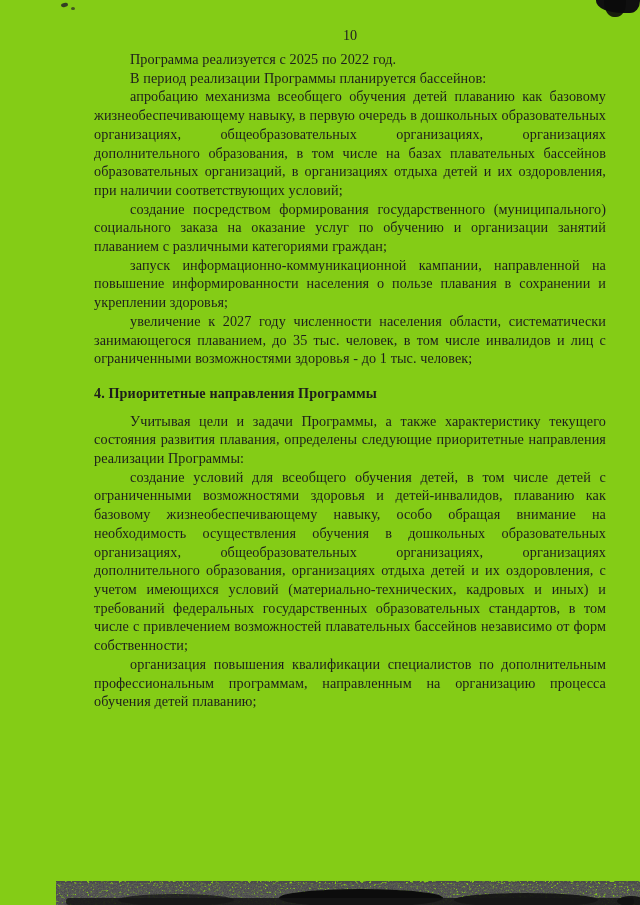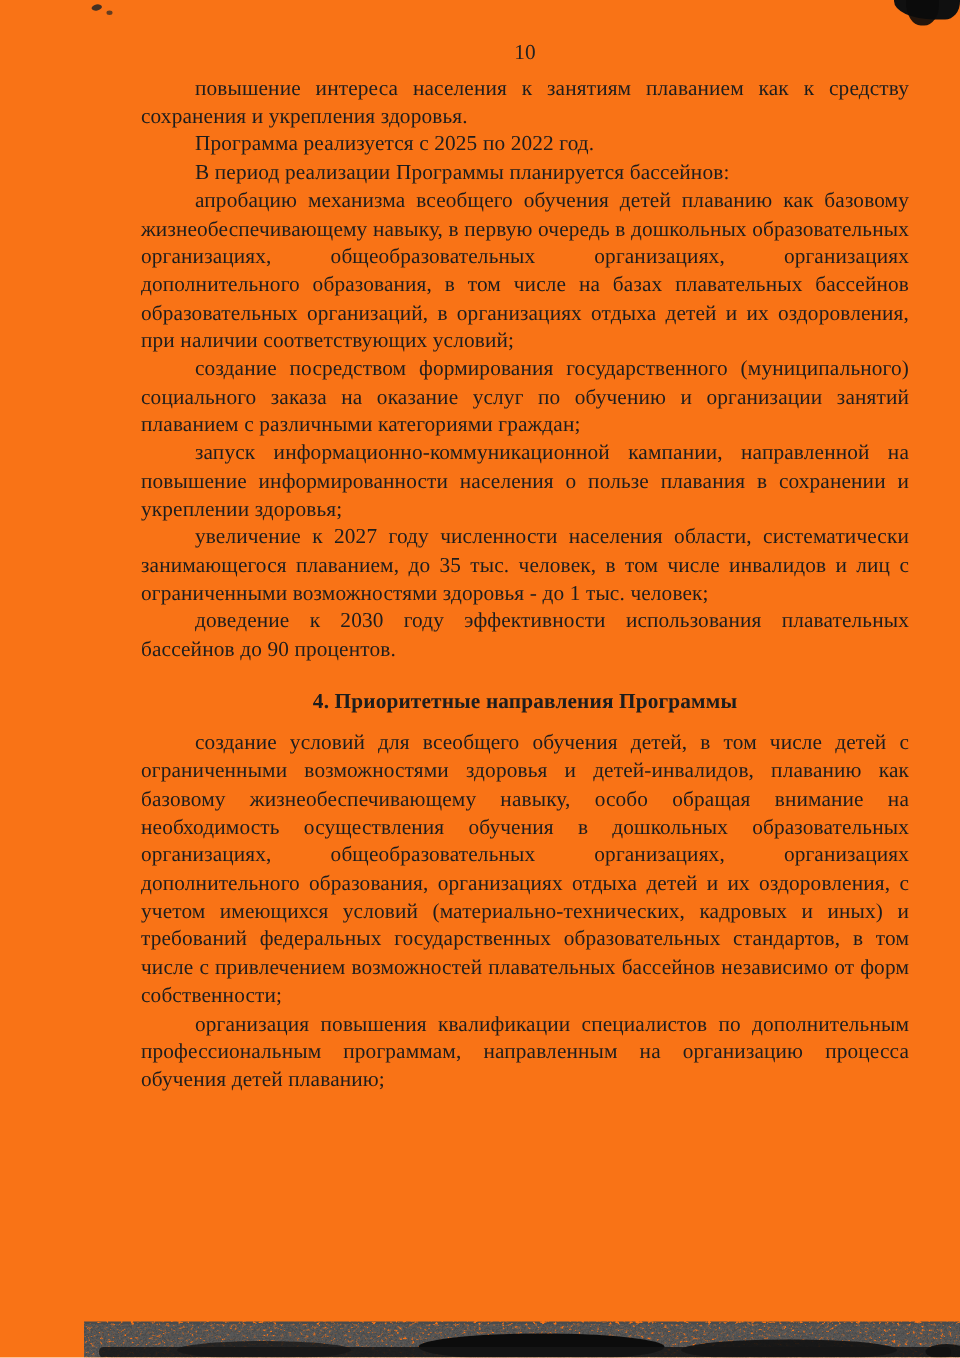--- a/index.html
+++ b/index.html
@@ -4,21 +4,21 @@
 <style>
   html, body {
     margin: 0;
     padding: 0;
     background: #ffffff;
   }
   .page {
     position: relative;
     width: 640px;
     height: 905px;
-    background: #f97316;
+    background: #84cc16;
     overflow: hidden;
     font-family: "Liberation Serif", "DejaVu Serif", serif;
     color: #1d1d1d;
   }
   .page-number {
     position: absolute;
     top: 27px;
     left: 94px;
     width: 512px;
     text-align: center;
@@ -35,21 +35,20 @@
     text-align: justify;
     letter-spacing: 0.1px;
   }
   .para {
     margin: 0;
     text-indent: 36px;
   }
   .heading {
     font-size: 14.2px;
     font-weight: bold;
-    text-align: center;
     text-indent: 0;
     margin: 16px 0 9px 0;
   }
   
   .speck {
     position: absolute;
     background: #262626;
     border-radius: 50%;
   }
   .speck-tl-1 { left: 61px; top: 3px; width: 7px; height: 4px; transform: rotate(-12deg); opacity: .85; }
@@ -79,31 +78,30 @@
   .noise-band svg { display: block; }
 </style>
 </head>
 <body>
 
 <div class="page">
 
   <div class="page-number">10</div>
 
   <div class="content">
-    <p class="para">повышение интереса населения к занятиям плаванием как к средству сохранения и укрепления здоровья.</p>
     <p class="para">Программа реализуется с 2025 по 2022 год.</p>
     <p class="para">В период реализации Программы планируется бассейнов:</p>
     <p class="para">апробацию механизма всеобщего обучения детей плаванию как базовому жизнеобеспечивающему навыку, в первую очередь в дошкольных образовательных организациях, общеобразовательных организациях, организациях дополнительного образования, в том числе на базах плавательных бассейнов образовательных организаций, в организациях отдыха детей и их оздоровления, при наличии соответствующих условий;</p>
     <p class="para">создание посредством формирования государственного (муниципального) социального заказа на оказание услуг по обучению и организации занятий плаванием с различными категориями граждан;</p>
     <p class="para">запуск информационно-коммуникационной кампании, направленной на повышение информированности населения о пользе плавания в сохранении и укреплении здоровья;</p>
     <p class="para">увеличение к 2027 году численности населения области, систематически занимающегося плаванием, до 35 тыс. человек, в том числе инвалидов и лиц с ограниченными возможностями здоровья - до 1 тыс. человек;</p>
-    <p class="para">доведение к 2030 году эффективности использования плавательных бассейнов до 90 процентов.</p>
 
     <p class="para heading">4. Приоритетные направления Программы</p>
 
+    <p class="para">Учитывая цели и задачи Программы, а также характеристику текущего состояния развития плавания, определены следующие приоритетные направления реализации Программы:</p>
     <p class="para">создание условий для всеобщего обучения детей, в том числе детей с ограниченными возможностями здоровья и детей-инвалидов, плаванию как базовому жизнеобеспечивающему навыку, особо обращая внимание на необходимость осуществления обучения в дошкольных образовательных организациях, общеобразовательных организациях, организациях дополнительного образования, организациях отдыха детей и их оздоровления, с учетом имеющихся условий (материально-технических, кадровых и иных) и требований федеральных государственных образовательных стандартов, в том числе с привлечением возможностей плавательных бассейнов независимо от форм собственности;</p>
     <p class="para">организация повышения квалификации специалистов по дополнительным профессиональным программам, направленным на организацию процесса обучения детей плаванию;</p>
   </div>
 
   <div class="speck speck-tl-1"></div>
   <div class="speck speck-tl-2"></div>
   <div class="blob-tr-1"></div>
   <div class="blob-tr-2"></div>
 
   <div class="noise-band">

